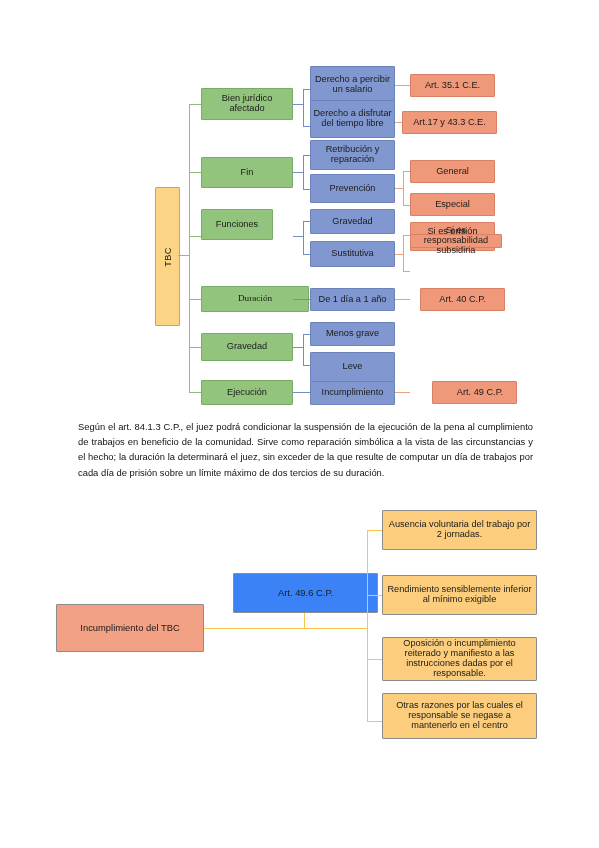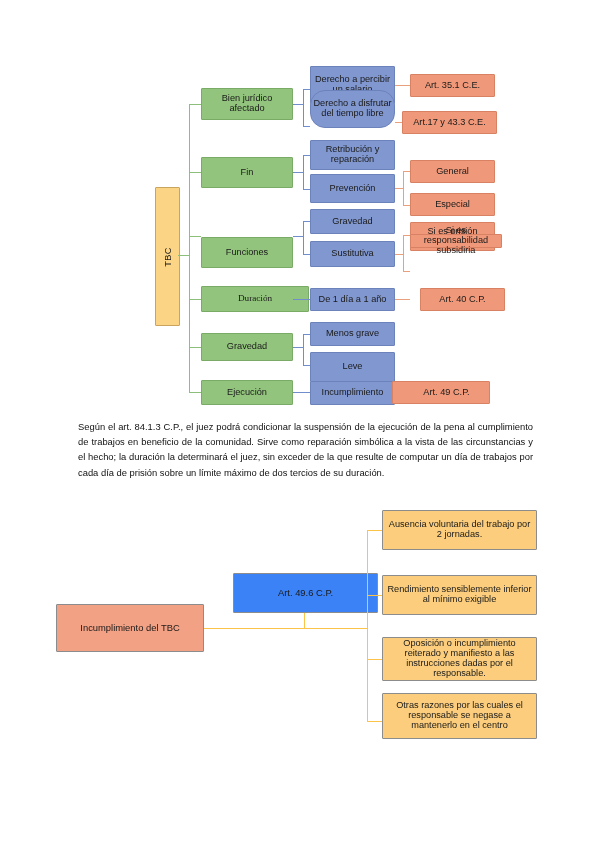--- a/index.html
+++ b/index.html
@@ -92,21 +92,21 @@
     <div class="conn h c-green" style="left:189px;top:299px;width:12px;"></div>
     <div class="conn h c-green" style="left:189px;top:347px;width:12px;"></div>
     <div class="conn h c-green" style="left:189px;top:392px;width:12px;"></div>
 
     <div class="node green" style="left:201px;top:88px;width:92px;height:32px;">
       <span>Bien jurídico afectado</span>
     </div>
     <div class="node green" style="left:201px;top:157px;width:92px;height:31px;">
       <span>Fin</span>
     </div>
-    <div class="node green" style="left:201px;top:237px;width:92px;height:31px;">
+    <div class="node green" style="left:201px;top:209px;width:72px;height:31px;">
       <span>Funciones</span>
     </div>
     <div class="node green" style="left:201px;top:286px;width:108px;height:26px;font-family:Liberation Serif, serif;">
       <span>Duración</span>
     </div>
     <div class="node green" style="left:201px;top:333px;width:92px;height:28px;">
       <span>Gravedad</span>
     </div>
     <div class="node green" style="left:201px;top:380px;width:92px;height:25px;">
       <span>Ejecución</span>
@@ -132,21 +132,21 @@
     <div class="conn h c-blue" style="left:293px;top:347px;width:10px;"></div>
     <div class="conn v c-blue" style="left:303px;top:334px;height:31px;"></div>
     <div class="conn h c-blue" style="left:303px;top:334px;width:7px;"></div>
     <div class="conn h c-blue" style="left:303px;top:365px;width:7px;"></div>
 
     <div class="conn h c-blue" style="left:293px;top:392px;width:17px;"></div>
 
     <div class="node blue" style="left:310px;top:66px;width:85px;height:38px;">
       <span>Derecho a percibir un salario</span>
     </div>
-    <div class="node blue" style="left:310px;top:90px;width:85px;height:38px;border-radius:15px;">
+    <div class="node blue" style="left:310px;top:100px;width:85px;height:38px;">
       <span>Derecho a disfrutar del tiempo libre</span>
     </div>
     <div class="node blue" style="left:310px;top:140px;width:85px;height:30px;">
       <span>Retribución y reparación</span>
     </div>
     <div class="node blue" style="left:310px;top:174px;width:85px;height:29px;">
       <span>Prevención</span>
     </div>
     <div class="node blue" style="left:310px;top:209px;width:85px;height:25px;">
       <span>Gravedad</span>
@@ -197,21 +197,21 @@
     </div>
     <div class="node salmon" style="left:410px;top:222px;width:85px;height:29px;">
       <span>Si es prisión inferior a 3 meses</span>
     </div>
     <div class="node salmon" style="left:410px;top:234px;width:92px;height:14px;">
       <span>Si es responsabilidad subsidiria</span>
     </div>
     <div class="node salmon" style="left:420px;top:288px;width:85px;height:23px;">
       <span>Art. 40 C.P.</span>
     </div>
-    <div class="node salmon" style="left:392px;top:381px;width:98px;height:23px;padding-left:13px;">
+    <div class="node salmon" style="left:432px;top:381px;width:85px;height:23px;padding-left:13px;">
       <span>Art. 49 C.P.</span>
     </div>
   </div>
 
   <p class="para" style="left:78px;top:419px;width:455px;margin:0;">Según el art. 84.1.3 C.P., el juez podrá condicionar la suspensión de la ejecución de la pena al cumplimiento de trabajos en beneficio de la comunidad. Sirve como reparación simbólica a la vista de las circunstancias y el hecho; la duración la determinará el juez, sin exceder de la que resulte de computar un día de trabajos por cada día de prisión sobre un límite máximo de dos tercios de su duración.</p>
 
   <div>
 
     <div class="node peach" style="left:56px;top:604px;width:148px;height:48px;font-size:9.4px;">
       <span>Incumplimiento del TBC</span>

